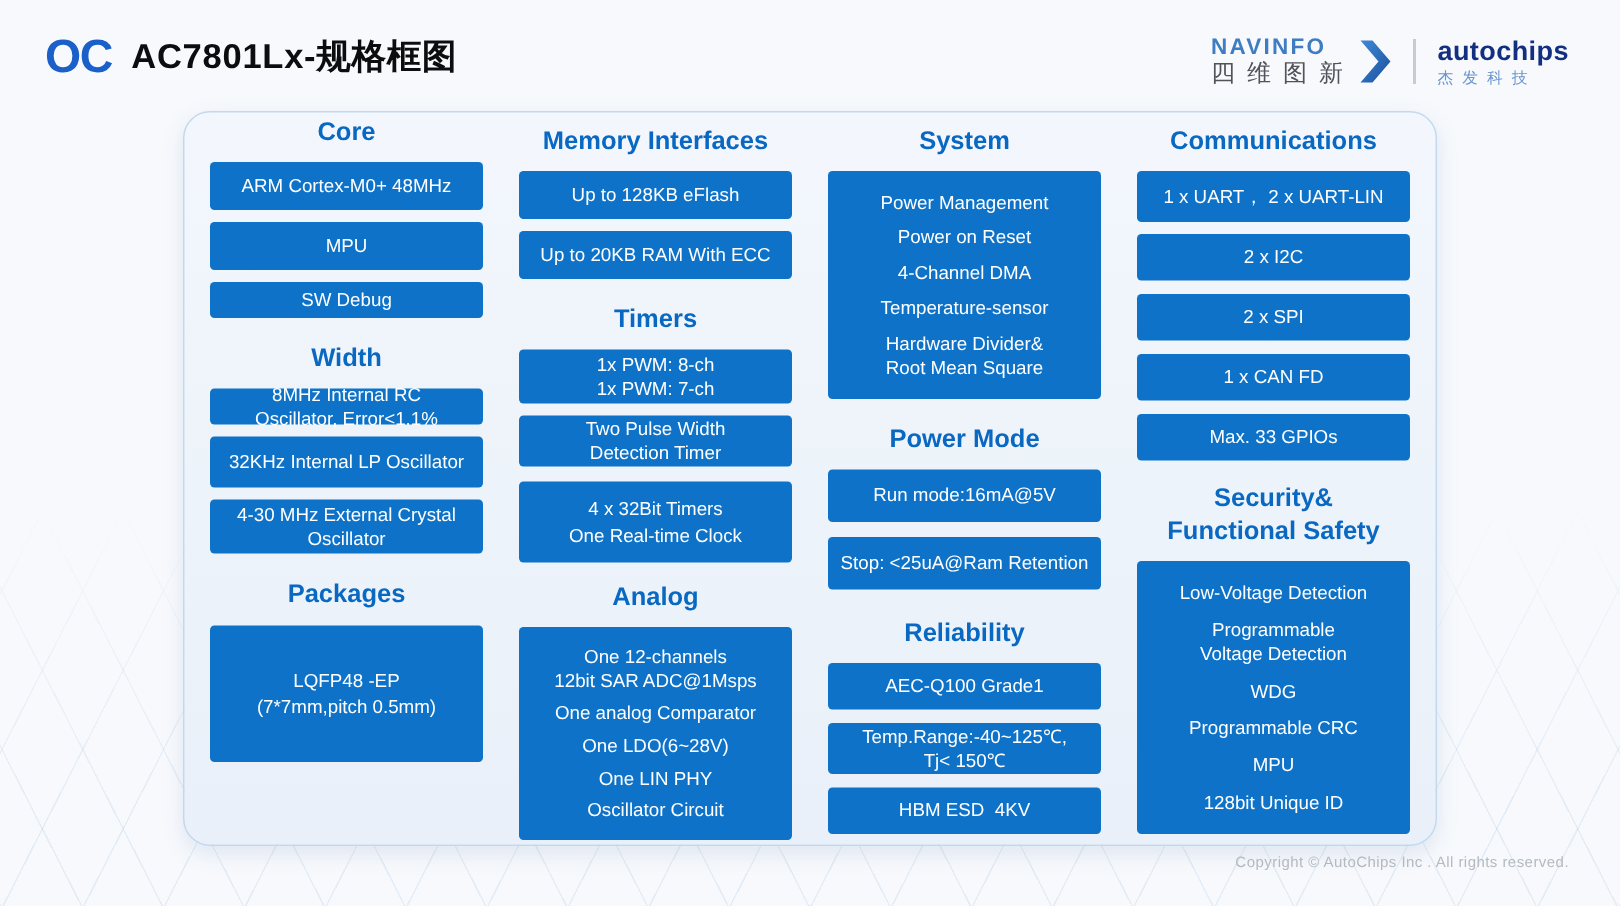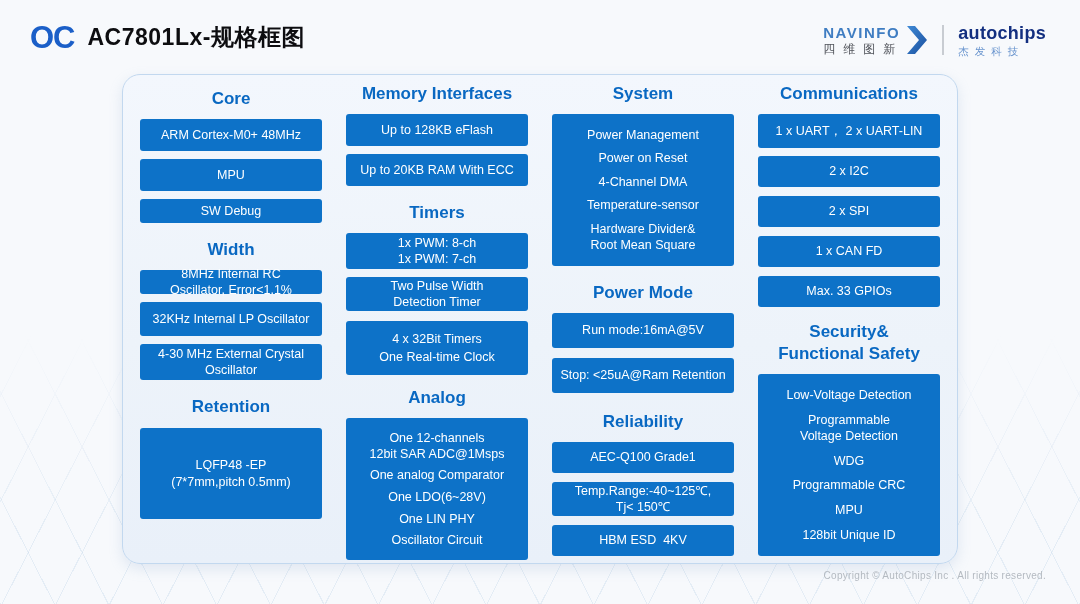--- a/index.html
+++ b/index.html
@@ -23,21 +23,21 @@
     -webkit-mask-image:linear-gradient(180deg, transparent 0%, #000 75%);
     mask-image:linear-gradient(180deg, transparent 0%, #000 75%);
   }
   .brand-left{position:absolute;left:30px;top:22px;display:flex;align-items:center;gap:13px;}
   .oc-logo{font-size:31px;font-weight:800;letter-spacing:-1px;color:#1b5fc8;line-height:1;}
   .page-title{font-size:23px;font-weight:bold;color:#0d0d10;letter-spacing:0.5px;}
   .brand-right{position:absolute;right:34px;top:24px;display:flex;align-items:center;gap:14px;}
   .navinfo{display:flex;align-items:center;gap:3px;}
   .navinfo-text{display:flex;flex-direction:column;align-items:flex-start;}
   .navinfo-name{font-size:15px;font-weight:bold;color:#3f7dc2;letter-spacing:1.5px;line-height:1;}
-  .navinfo-cn{font-size:12px;color:#50535a;letter-spacing:8px;margin-top:3px;line-height:1;white-space:nowrap;}
+  .navinfo-cn{font-size:16px;color:#50535a;letter-spacing:8px;margin-top:3px;line-height:1;white-space:nowrap;}
   .logo-divider{width:2px;height:30px;background:#c8ccd2;}
   .autochips{display:flex;flex-direction:column;align-items:flex-start;}
   .autochips-name{font-size:18px;font-weight:bold;color:#132f80;line-height:1;letter-spacing:0.3px;}
   .autochips-cn{font-size:10.5px;color:#6a95ce;letter-spacing:6px;margin-top:4px;line-height:1;white-space:nowrap;}
 
   .panel{
     position:absolute;left:122px;top:74px;width:836px;height:490px;
     border:1px solid var(--panel-border);border-radius:18px;
     background:linear-gradient(180deg,#f3f7fd 0%, #edf3fa 55%, #e9f0f9 100%);
     box-shadow:0 5px 14px rgba(130,160,200,0.20);
@@ -90,21 +90,21 @@
   <div class="logo-divider"></div>
   <div class="autochips">
     <span class="autochips-name">autochips</span>
     <span class="autochips-cn">杰发科技</span>
   </div>
 </div>
 
 <div class="panel">
 
   <div class="col">
-    <div class="sec-title" style="margin-top:13px">Core</div>
+    <div class="sec-title" style="margin-top:2px">Core</div>
     <div class="block" style="margin-top:9px;height:32px">
         <span>ARM Cortex-M0+ 48MHz</span>
       </div>
     <div class="block" style="margin-top:8px;height:32px">
         <span>MPU</span>
       </div>
     <div class="block" style="margin-top:8px;height:14px">
         <span>SW Debug</span>
       </div>
 
@@ -114,21 +114,21 @@
       <span>Oscillator, Error&lt;1.1%</span>
     </div>
     <div class="block" style="margin-top:8px;height:34px">
         <span>32KHz Internal LP Oscillator</span>
       </div>
     <div class="block" style="margin-top:8px;height:36px">
       <span>4-30 MHz External Crystal</span>
       <span>Oscillator</span>
     </div>
 
-    <div class="sec-title" style="margin-top:16px">Retention</div>
+    <div class="sec-title" style="margin-top:16px">Packages</div>
     <div class="block" style="margin-top:10px;height:91px">
       <span>LQFP48 -EP</span>
       <span>(7*7mm,pitch 0.5mm)</span>
     </div>
   </div>
 
   <div class="col">
     <div class="sec-title" style="margin-top:8px">Memory Interfaces</div>
     <div class="block" style="margin-top:9px;height:32px">
         <span>Up to 128KB eFlash</span>

